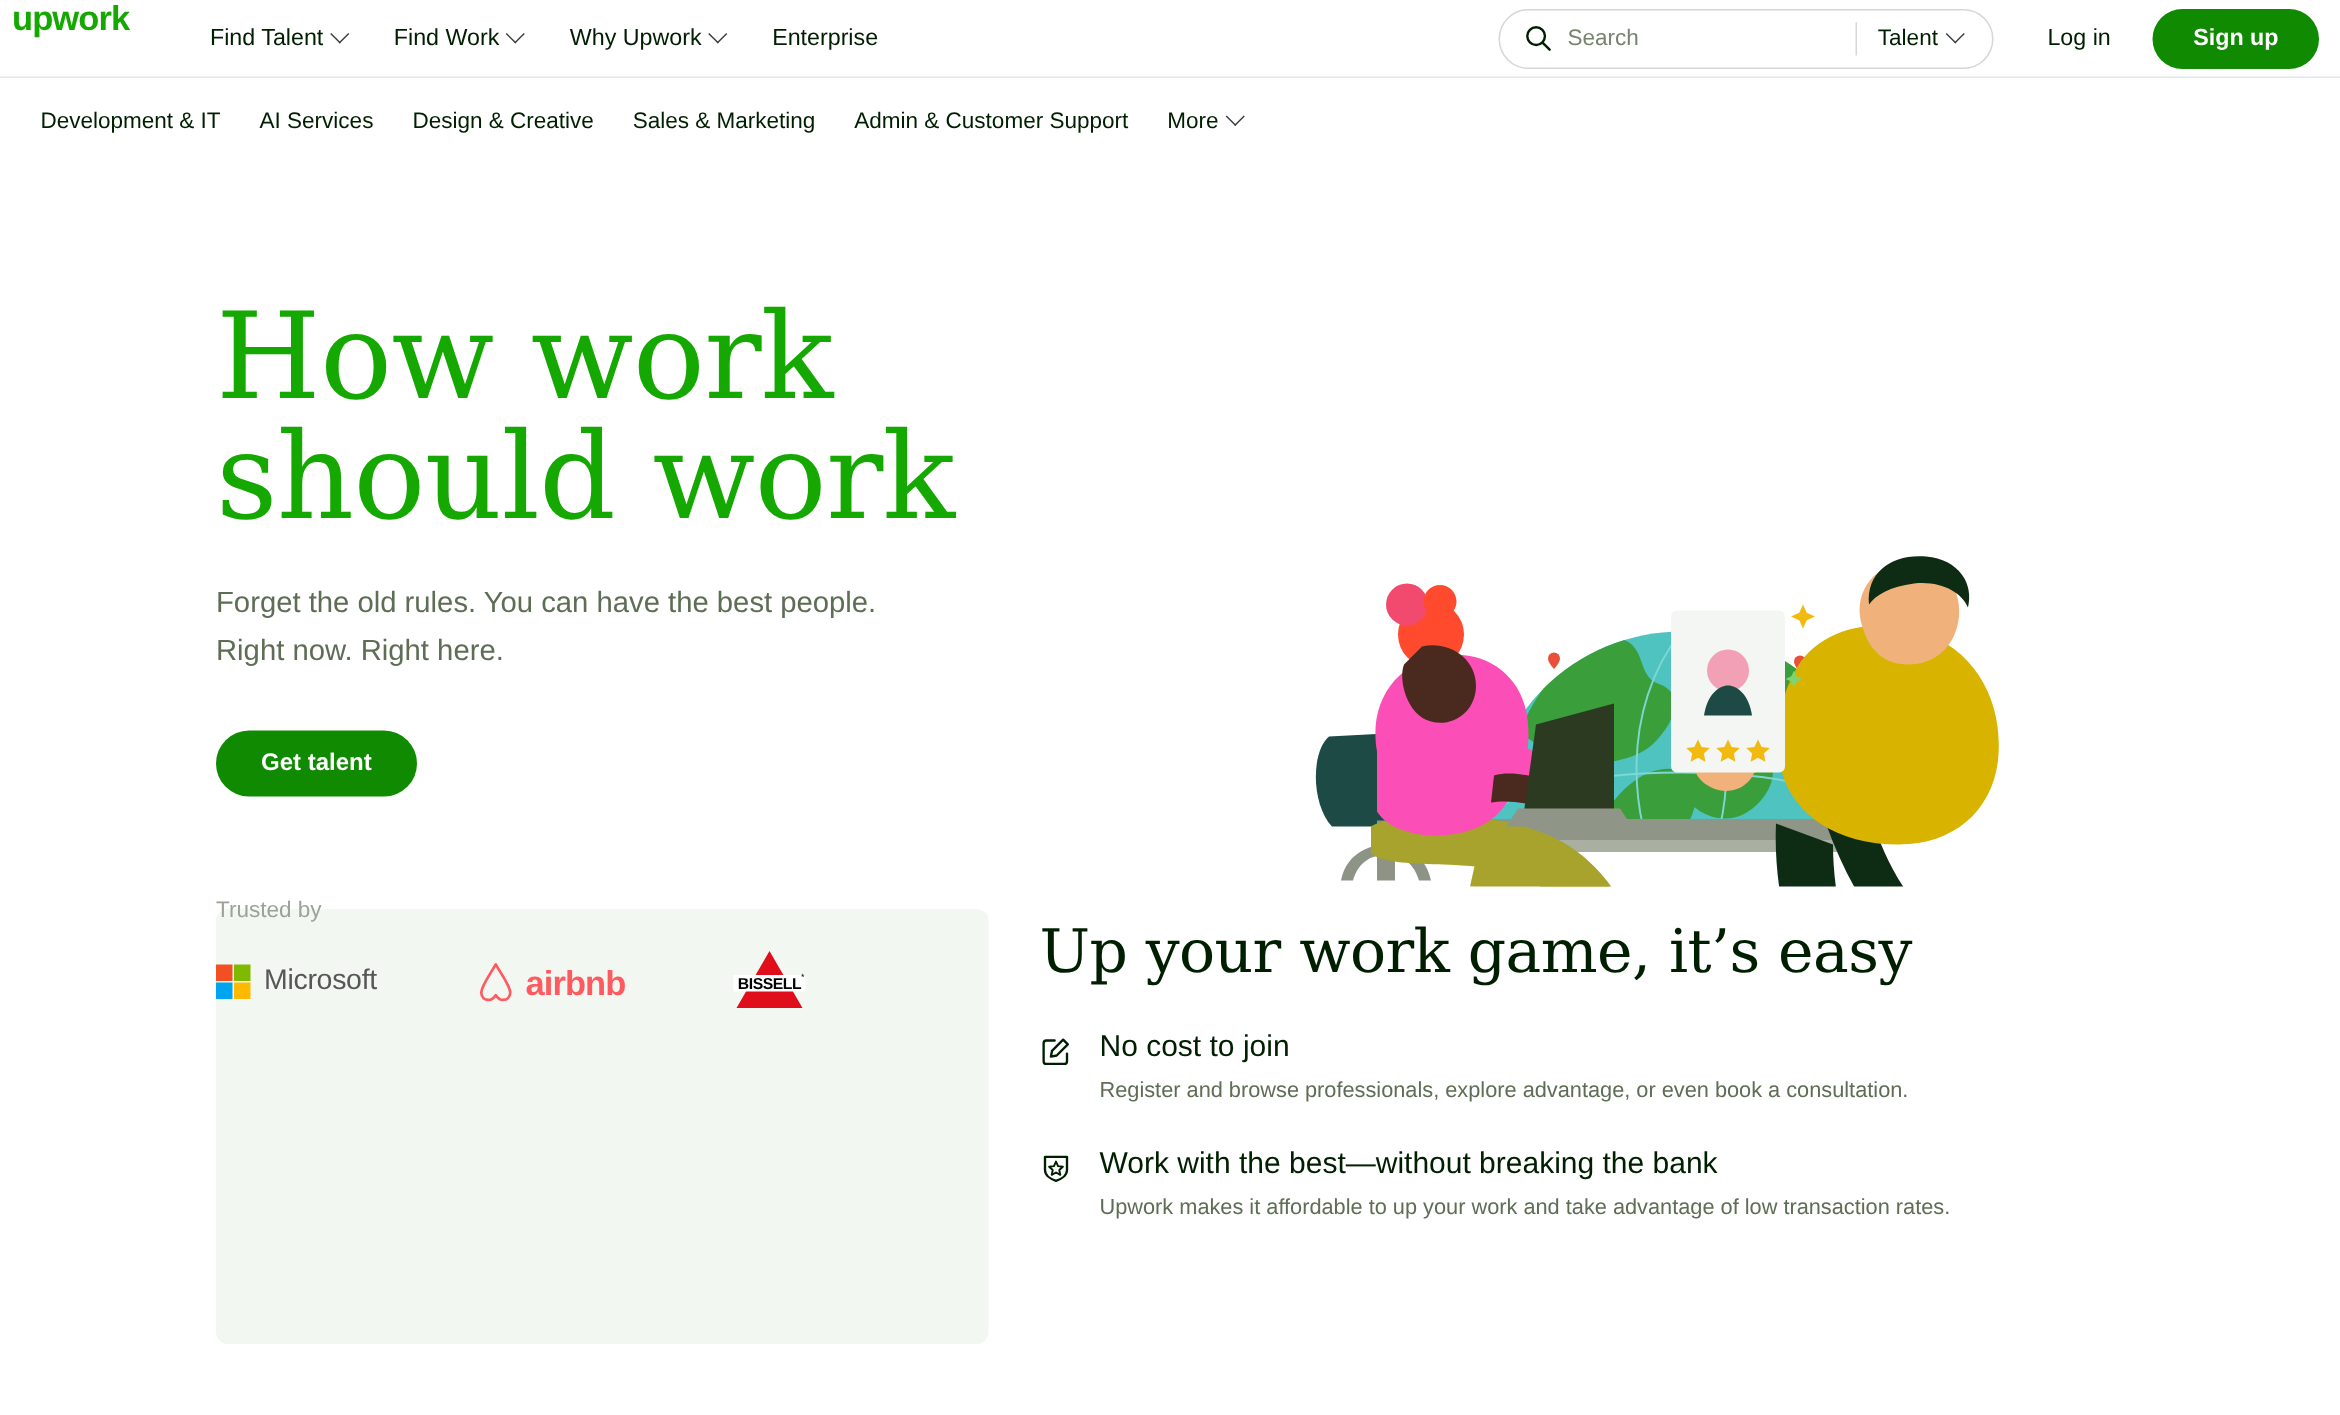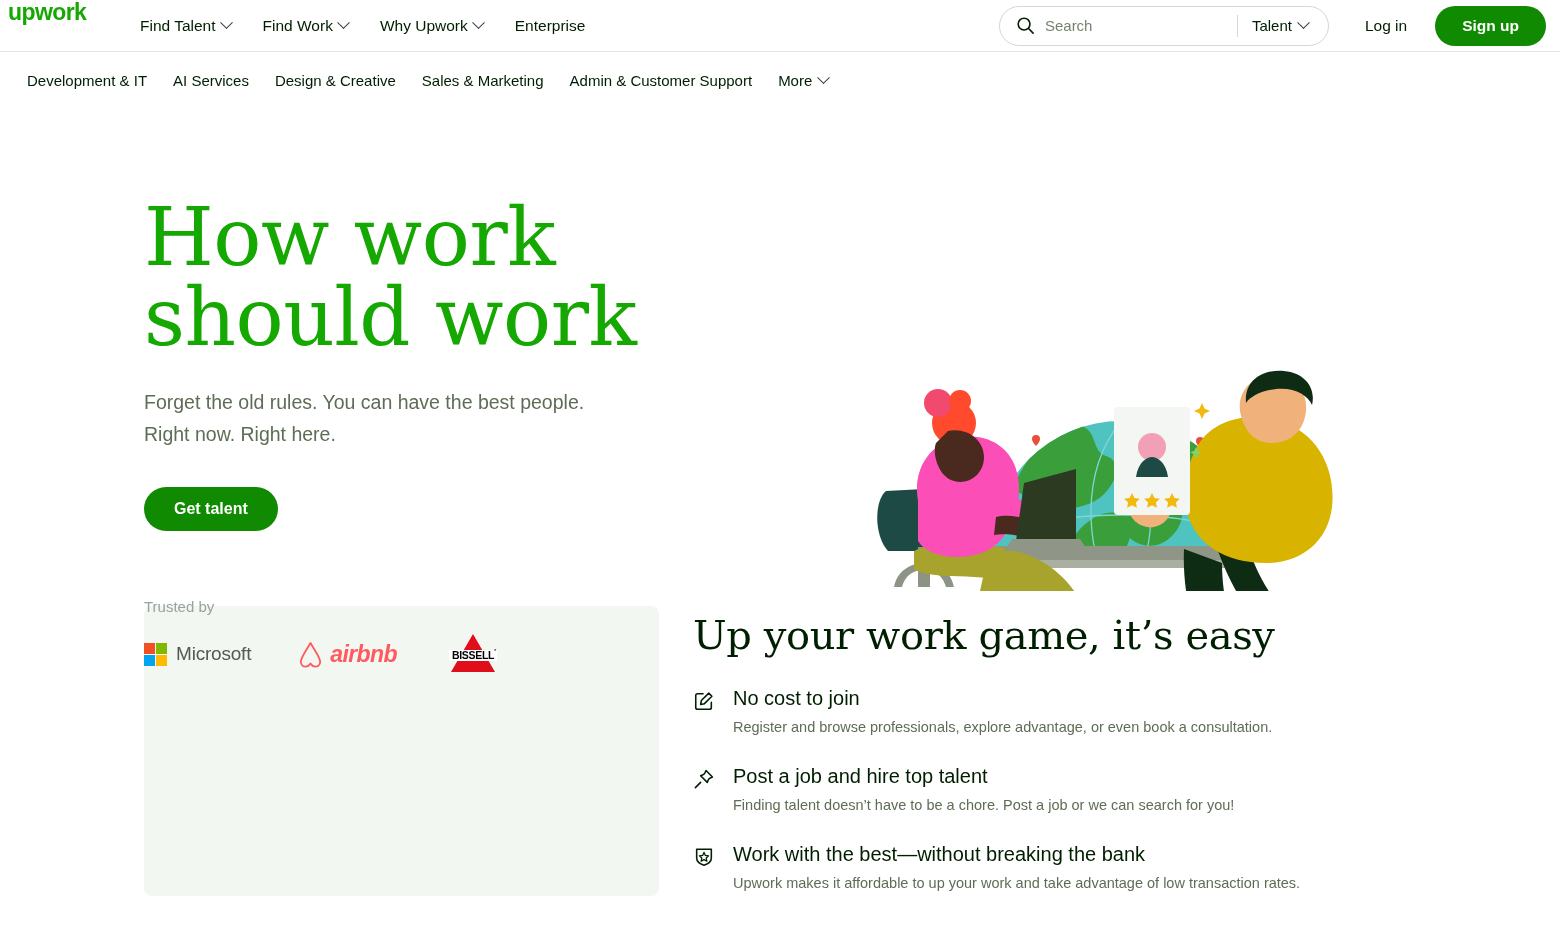--- a/index.html
+++ b/index.html
@@ -178,32 +178,32 @@
     margin-top: 67px;
   }
   .trusted-label {
     font-size: 15px;
     color: #9aa29a;
     margin-bottom: 17px;
   }
   .logos {
     display: flex;
     align-items: center;
-    gap: 46px;
+    gap: 66px;
   }
   .logo-ms { display: flex; align-items: center; gap: 9px; }
   .ms-grid {
     width: 23px; height: 23px;
     display: grid;
     grid-template-columns: 11px 11px;
     grid-template-rows: 11px 11px;
     gap: 1px;
   }
   .ms-txt { font-size: 19px; color: #575757; letter-spacing: -0.2px; }
-  .logo-airbnb { display: flex; align-items: center; gap: 6px; font-style: italic; }
+  .logo-airbnb { display: flex; align-items: flex-end; gap: 6px; }
   .abnb-txt {
     font-size: 23px; color: #ff5a5f; font-weight: bold; letter-spacing: -0.6px;
   }
   .logo-bissell { position: relative; width: 60px; height: 44px; }
 
   .hero-art {
     position: absolute;
     left: 866px;
     top: 143px;
     width: 490px;
@@ -475,32 +475,20 @@
           <path d="M20 13.5 V19 a2 2 0 0 1 -2 2 H5 a2 2 0 0 1 -2 -2 V6 a2 2 0 0 1 2 -2 h6" fill="none" stroke="#001e00" stroke-width="1.7" stroke-linecap="round"></path>
           <path d="M17.2 3.4 l3.4 3.4 -8.1 8.1 -4.2 .8 .8 -4.2 Z" fill="none" stroke="#001e00" stroke-width="1.7" stroke-linejoin="round"></path>
         </svg>
       </span>
       <div>
         <div class="feat-h">No cost to join</div>
         <div class="feat-p">Register and browse professionals, explore advantage, or even book a consultation.</div>
       </div>
     </div>
 
-    <div class="feat">
-      <span class="feat-icon">
-        <svg width="22" height="22" viewBox="0 0 24 24">
-          <path d="M14.2 2.8 l7 7 -2.4 1.1 a4 4 0 0 0 -2.2 2.2 l-1 2.6 -7.3 -7.3 2.6 -1 a4 4 0 0 0 2.2 -2.2 Z" fill="none" stroke="#001e00" stroke-width="1.7" stroke-linejoin="round"></path>
-          <line x1="8.3" y1="15.7" x2="2.6" y2="21.4" stroke="#001e00" stroke-width="1.7" stroke-linecap="round"></line>
-        </svg>
-      </span>
-      <div>
-        <div class="feat-h">Post a job and hire top talent</div>
-        <div class="feat-p">Finding talent doesn’t have to be a chore. Post a job or we can search for you!</div>
-      </div>
-    </div>
 
     <div class="feat">
       <span class="feat-icon">
         <svg width="22" height="22" viewBox="0 0 24 24">
           <path d="M4 3.5 h16 v9.5 c0 4.2 -4.6 6.9 -8 8 -3.4 -1.1 -8 -3.8 -8 -8 Z" fill="none" stroke="#001e00" stroke-width="1.7" stroke-linejoin="round"></path>
           <polygon points="12,7 13.5,10.3 17,10.7 14.4,13.1 15.1,16.6 12,14.9 8.9,16.6 9.6,13.1 7,10.7 10.5,10.3" fill="none" stroke="#001e00" stroke-width="1.4" stroke-linejoin="round"></polygon>
         </svg>
       </span>
       <div>
         <div class="feat-h">Work with the best—without breaking the bank</div>

